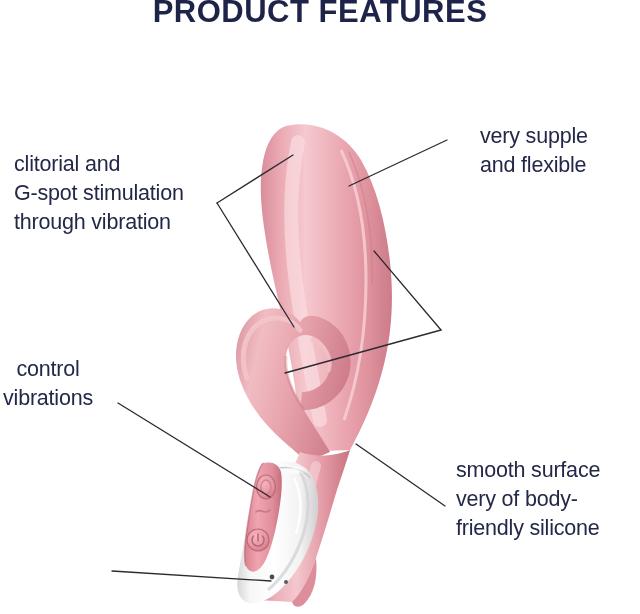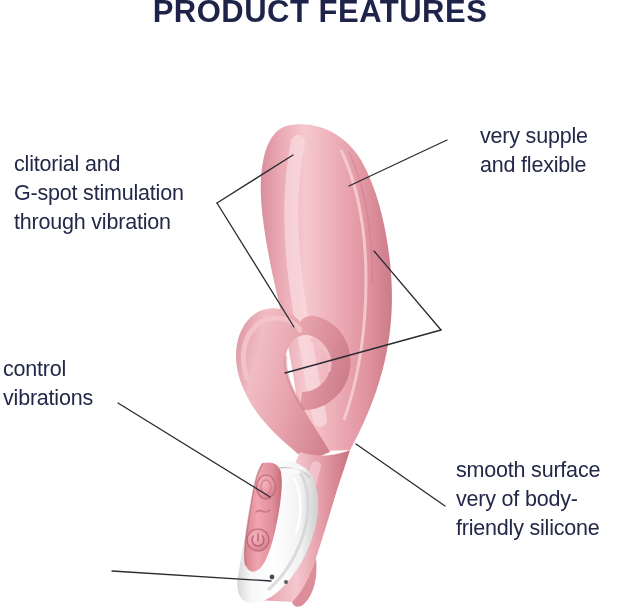--- a/index.html
+++ b/index.html
@@ -31,21 +31,21 @@
     font-size:21.5px;
     line-height:29px;
     font-family:"Liberation Sans", sans-serif;
     font-weight:400;
     white-space:pre-line;
     letter-spacing:-0.2px;
   }
   #c-clitorial{left:3px;  top:150px;margin-left:11px;}
   #c-supple   {left:480px;top:122px;}
   #c-motors   {left:456px;top:258px;}
-  #c-control  {left:3px;  top:355px;}
+  #c-control  {left:3px;  top:355px;text-align:center;}
   #c-smooth   {left:456px;top:456px;}
   #c-magnetic {left:3px;  top:521px;}
 
   
   #artwork,#leaders{position:absolute;left:0;top:0;width:640px;height:614px;}
   #leaders{pointer-events:none;}
 </style>
 </head>
 <body>
 

